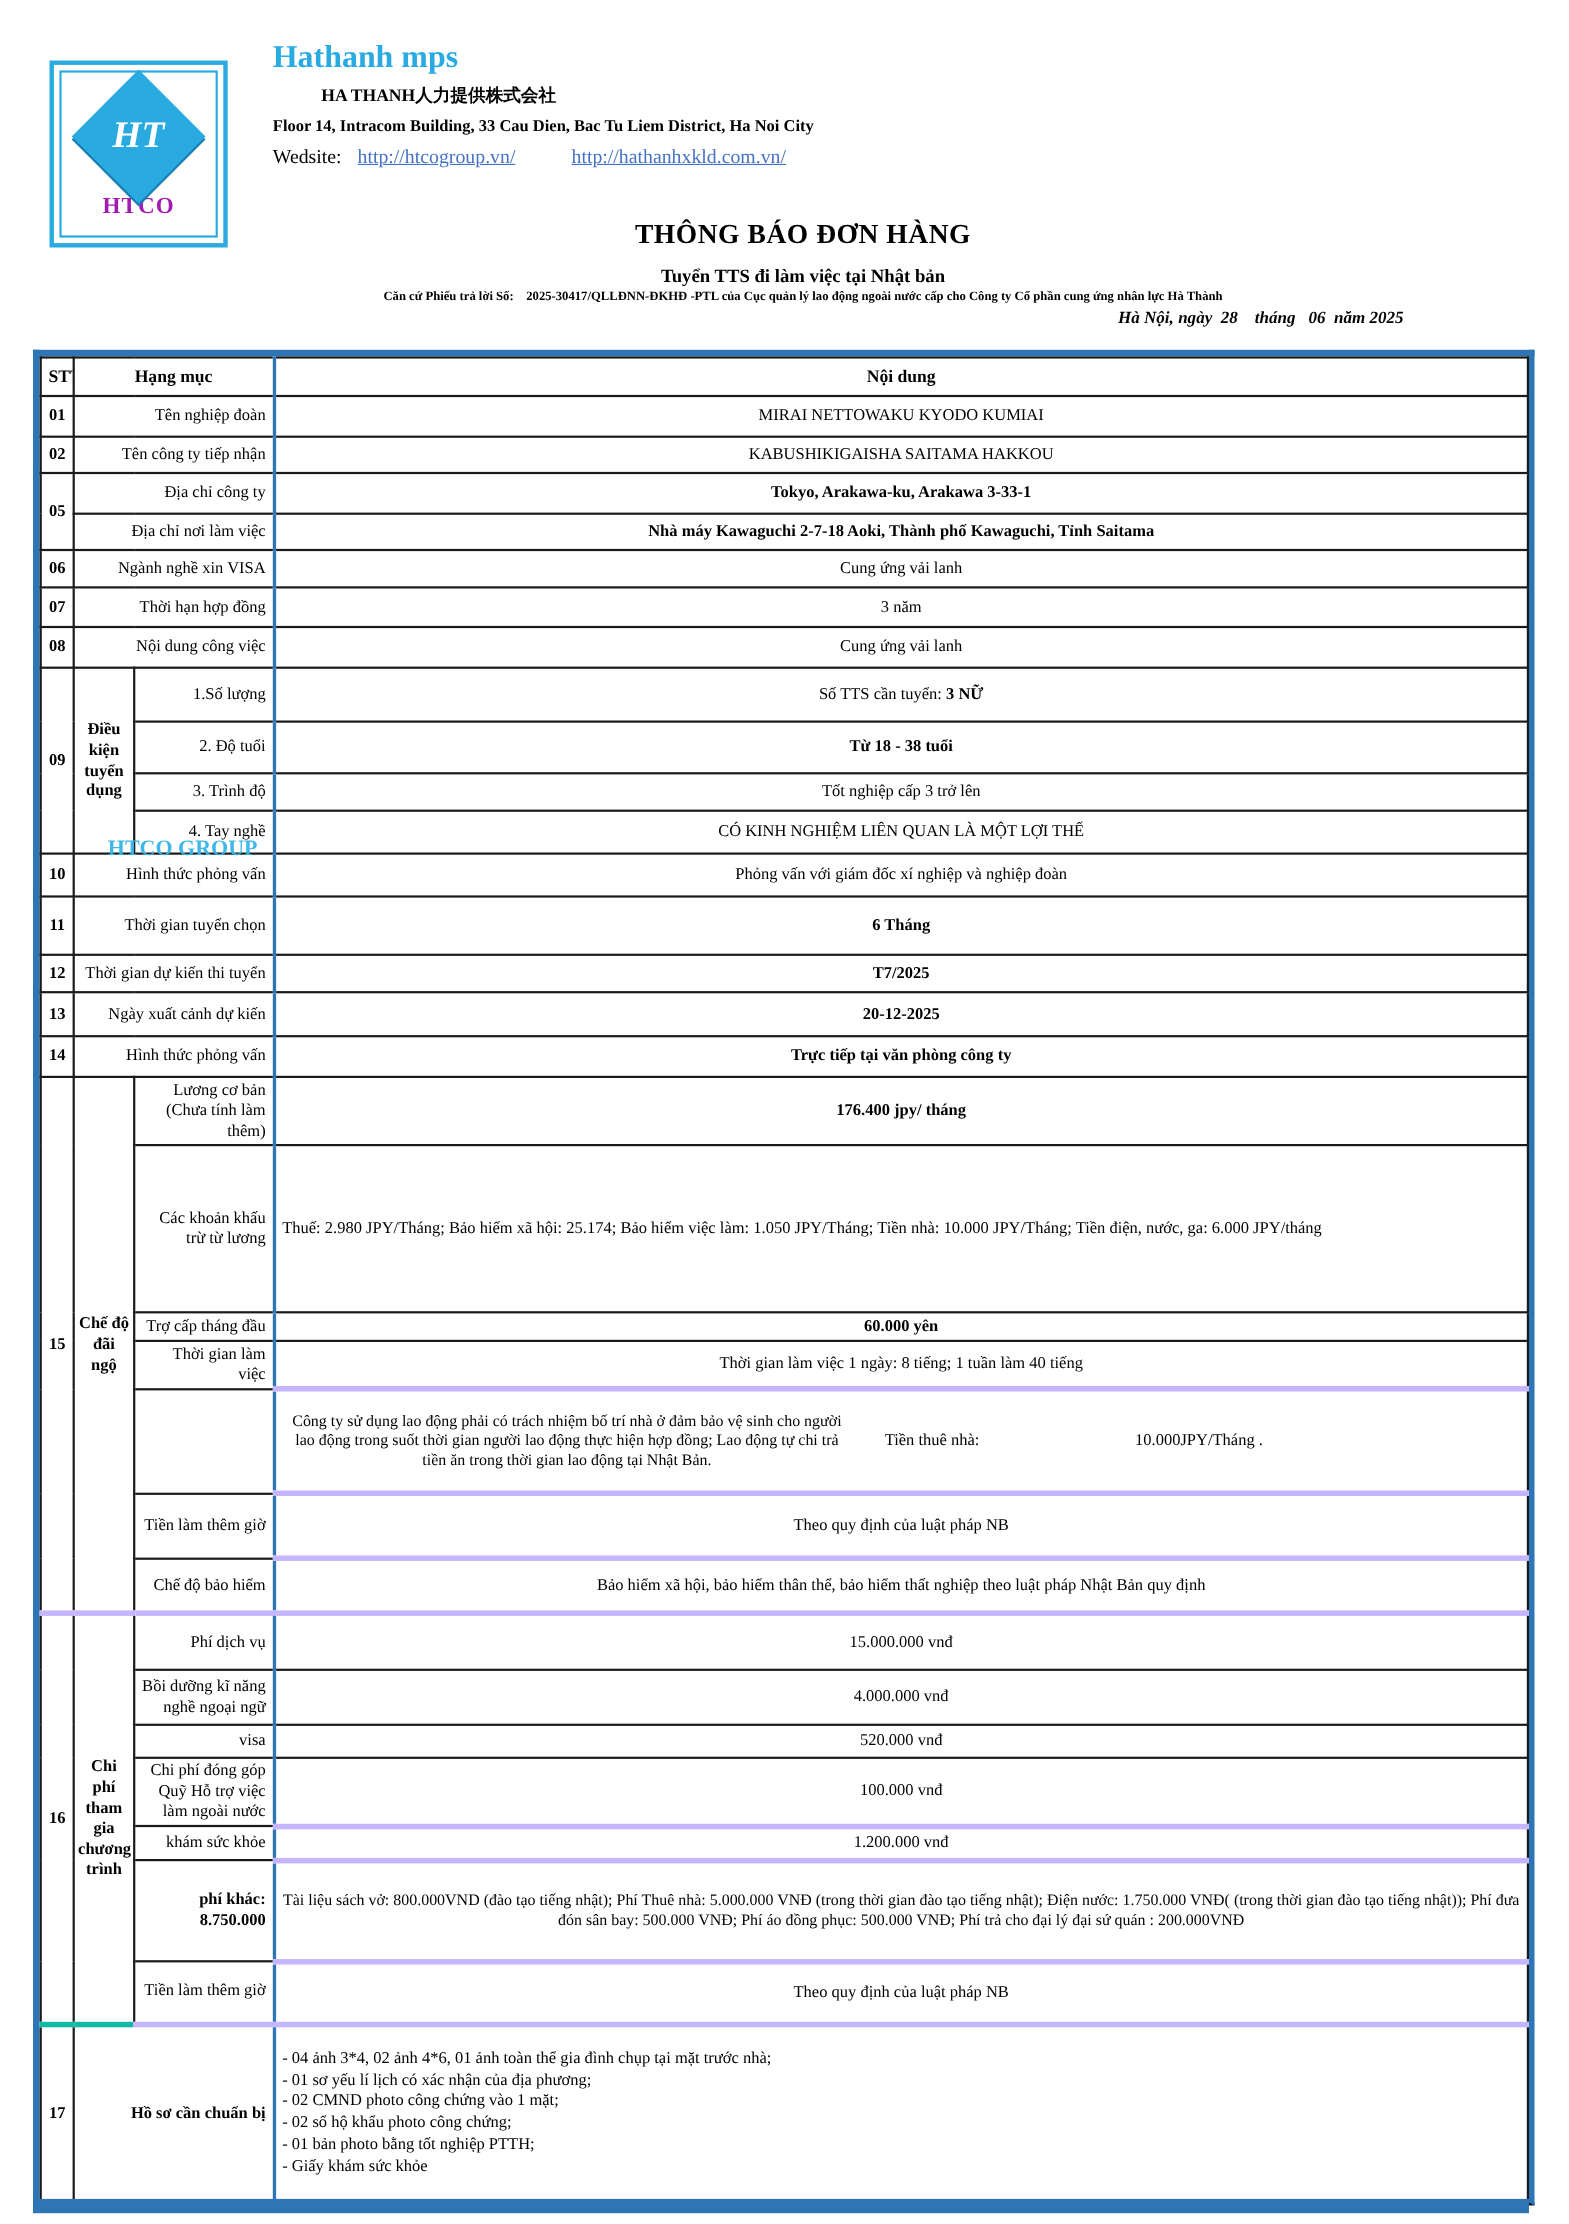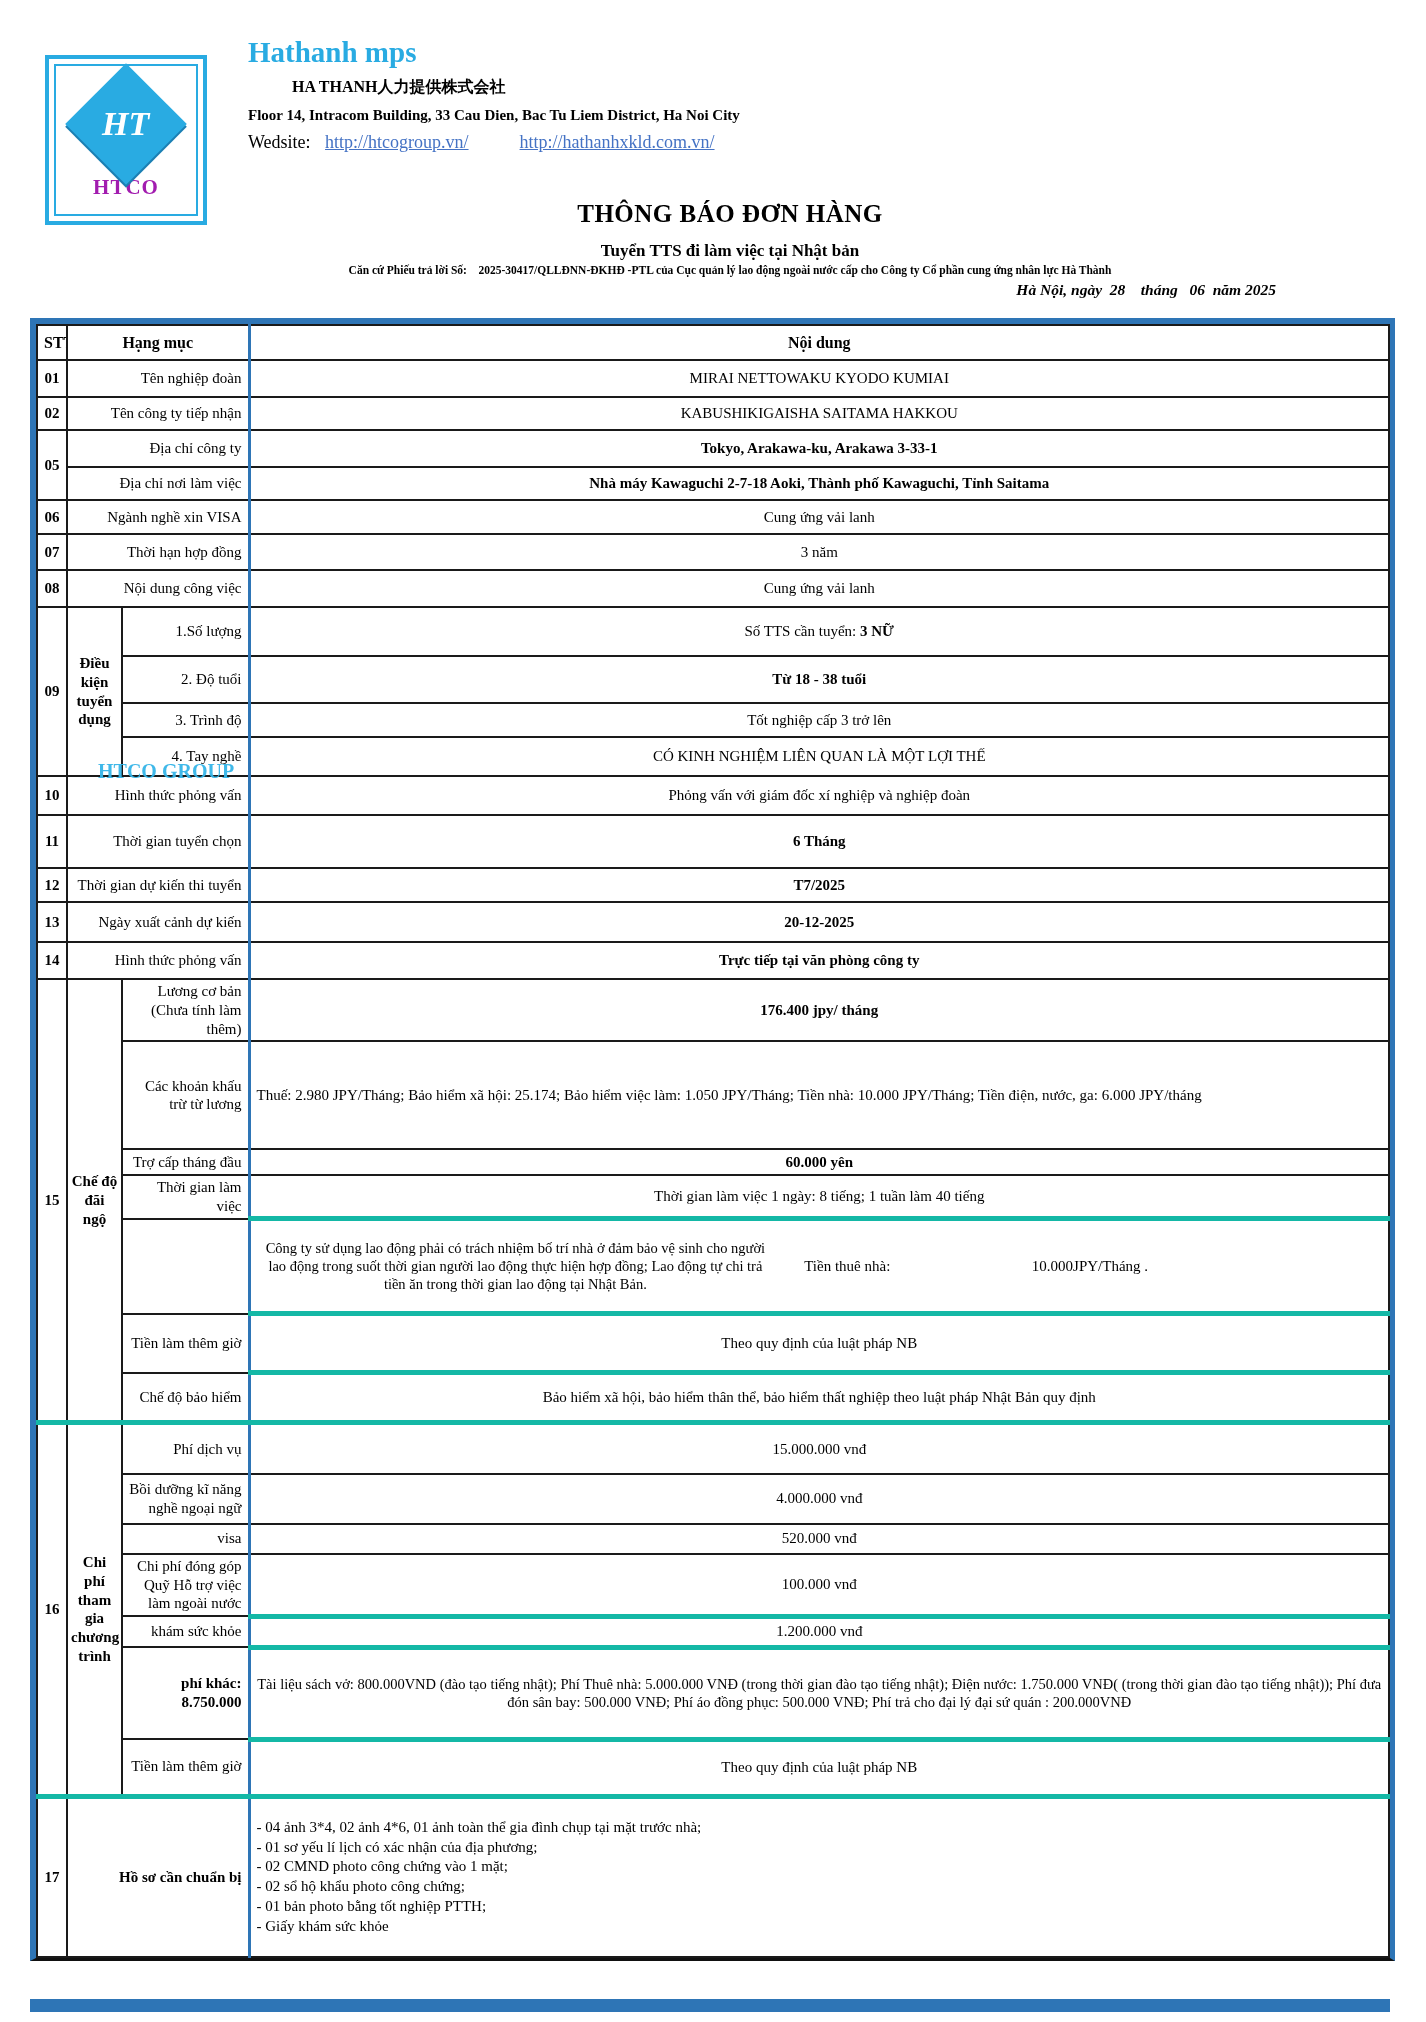--- a/index.html
+++ b/index.html
@@ -57,21 +57,21 @@
   table { border-collapse:collapse; table-layout:fixed; width:100%; }
   td { border:2px solid #1a1a1a; font-size:15px; vertical-align:middle;
        padding:2px 6px; line-height:1.25; overflow:hidden; }
   td.stt  { text-align:center; font-weight:bold; }
   td.cat  { text-align:center; font-weight:bold; padding:2px 3px; }
   td.lab  { text-align:right; }
   td.val  { text-align:center; border-left:3px solid #2E75B6; }
   td.hd   { text-align:center; font-weight:bold; font-size:16px; }
   .b      { font-weight:bold; }
   td.left { text-align:left; }
-  td.bb   { border-bottom:5px solid #14b8a6; }
+  td.bb   { border-bottom:5px solid #c4b5fd; }
   td.bt   { border-top:5px solid #14b8a6; }
   .house-flex { display:flex; align-items:center; width:100%; }
   .house-left { width:46%; text-align:center; font-size:14.5px; padding:4px 2px; }
   .house-k { width:22%; text-align:left; padding-left:30px; }
   .house-v { width:30%; text-align:left; padding-left:10px; }
   .doclist div { text-align:left; font-size:15px; line-height:1.32; }
   .bottom-bar {
     position:absolute; left:30px; top:1999px; width:1360px; height:13px;
     background:#2E75B6;
   }
@@ -211,21 +211,21 @@
 
 <tr style="height:48px">
   <td class="stt bb" rowspan="7">15</td>
   <td class="cat bb" rowspan="7">Chế độ đãi ngộ</td>
   <td class="lab">
     <div>Lương cơ bản</div>
     <div>(Chưa tính làm thêm)</div>
   </td>
   <td class="val b">176.400 jpy/ tháng</td>
 </tr>
-<tr style="height:108px">
+<tr style="height:152px">
   <td class="lab">Các khoản khấu trừ từ lương</td>
   <td class="val left">Thuế: 2.980 JPY/Tháng; Bảo hiểm xã hội: 25.174; Bảo hiểm việc làm: 1.050 JPY/Tháng; Tiền nhà: 10.000 JPY/Tháng; Tiền điện, nước, ga: 6.000 JPY/tháng</td>
 </tr>
 <tr style="height:26px">
   <td class="lab">Trợ cấp tháng đầu</td>
   <td class="val b">60.000 yên</td>
 </tr>
 <tr style="height:25px">
   <td class="lab">Thời gian làm việc</td>
   <td class="val bb">Thời gian làm việc 1 ngày: 8 tiếng; 1 tuần làm 40 tiếng</td>

